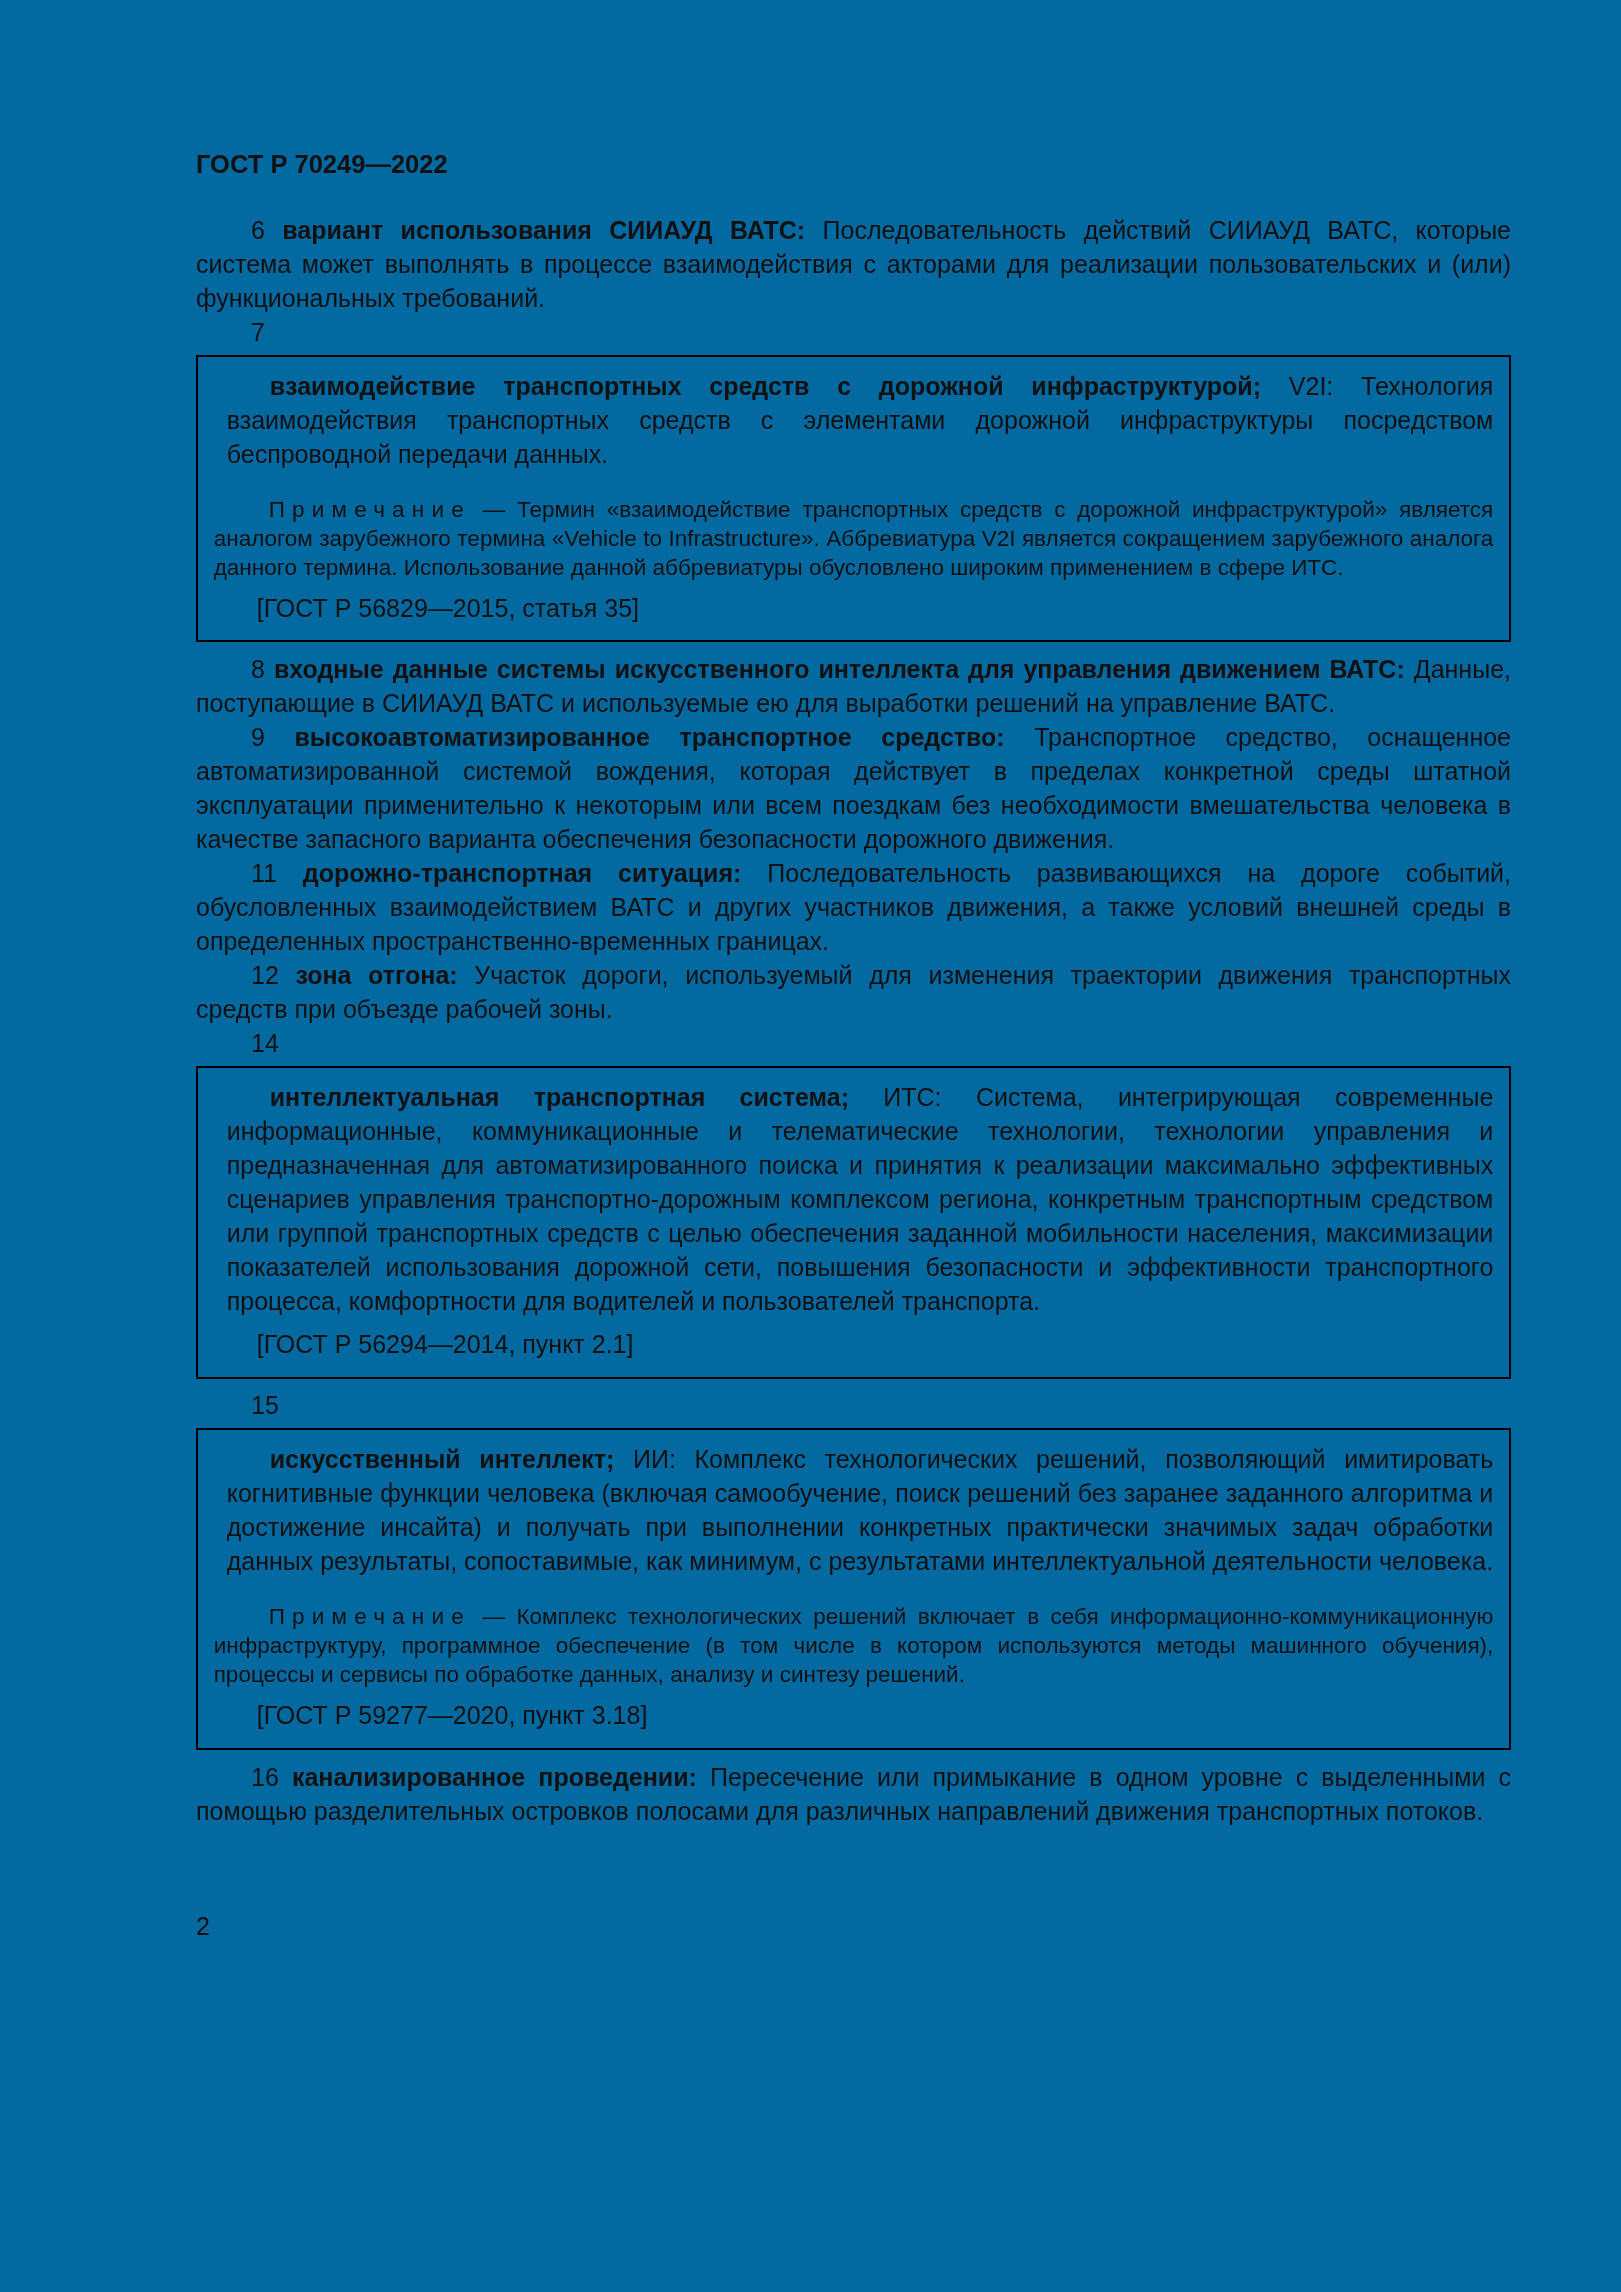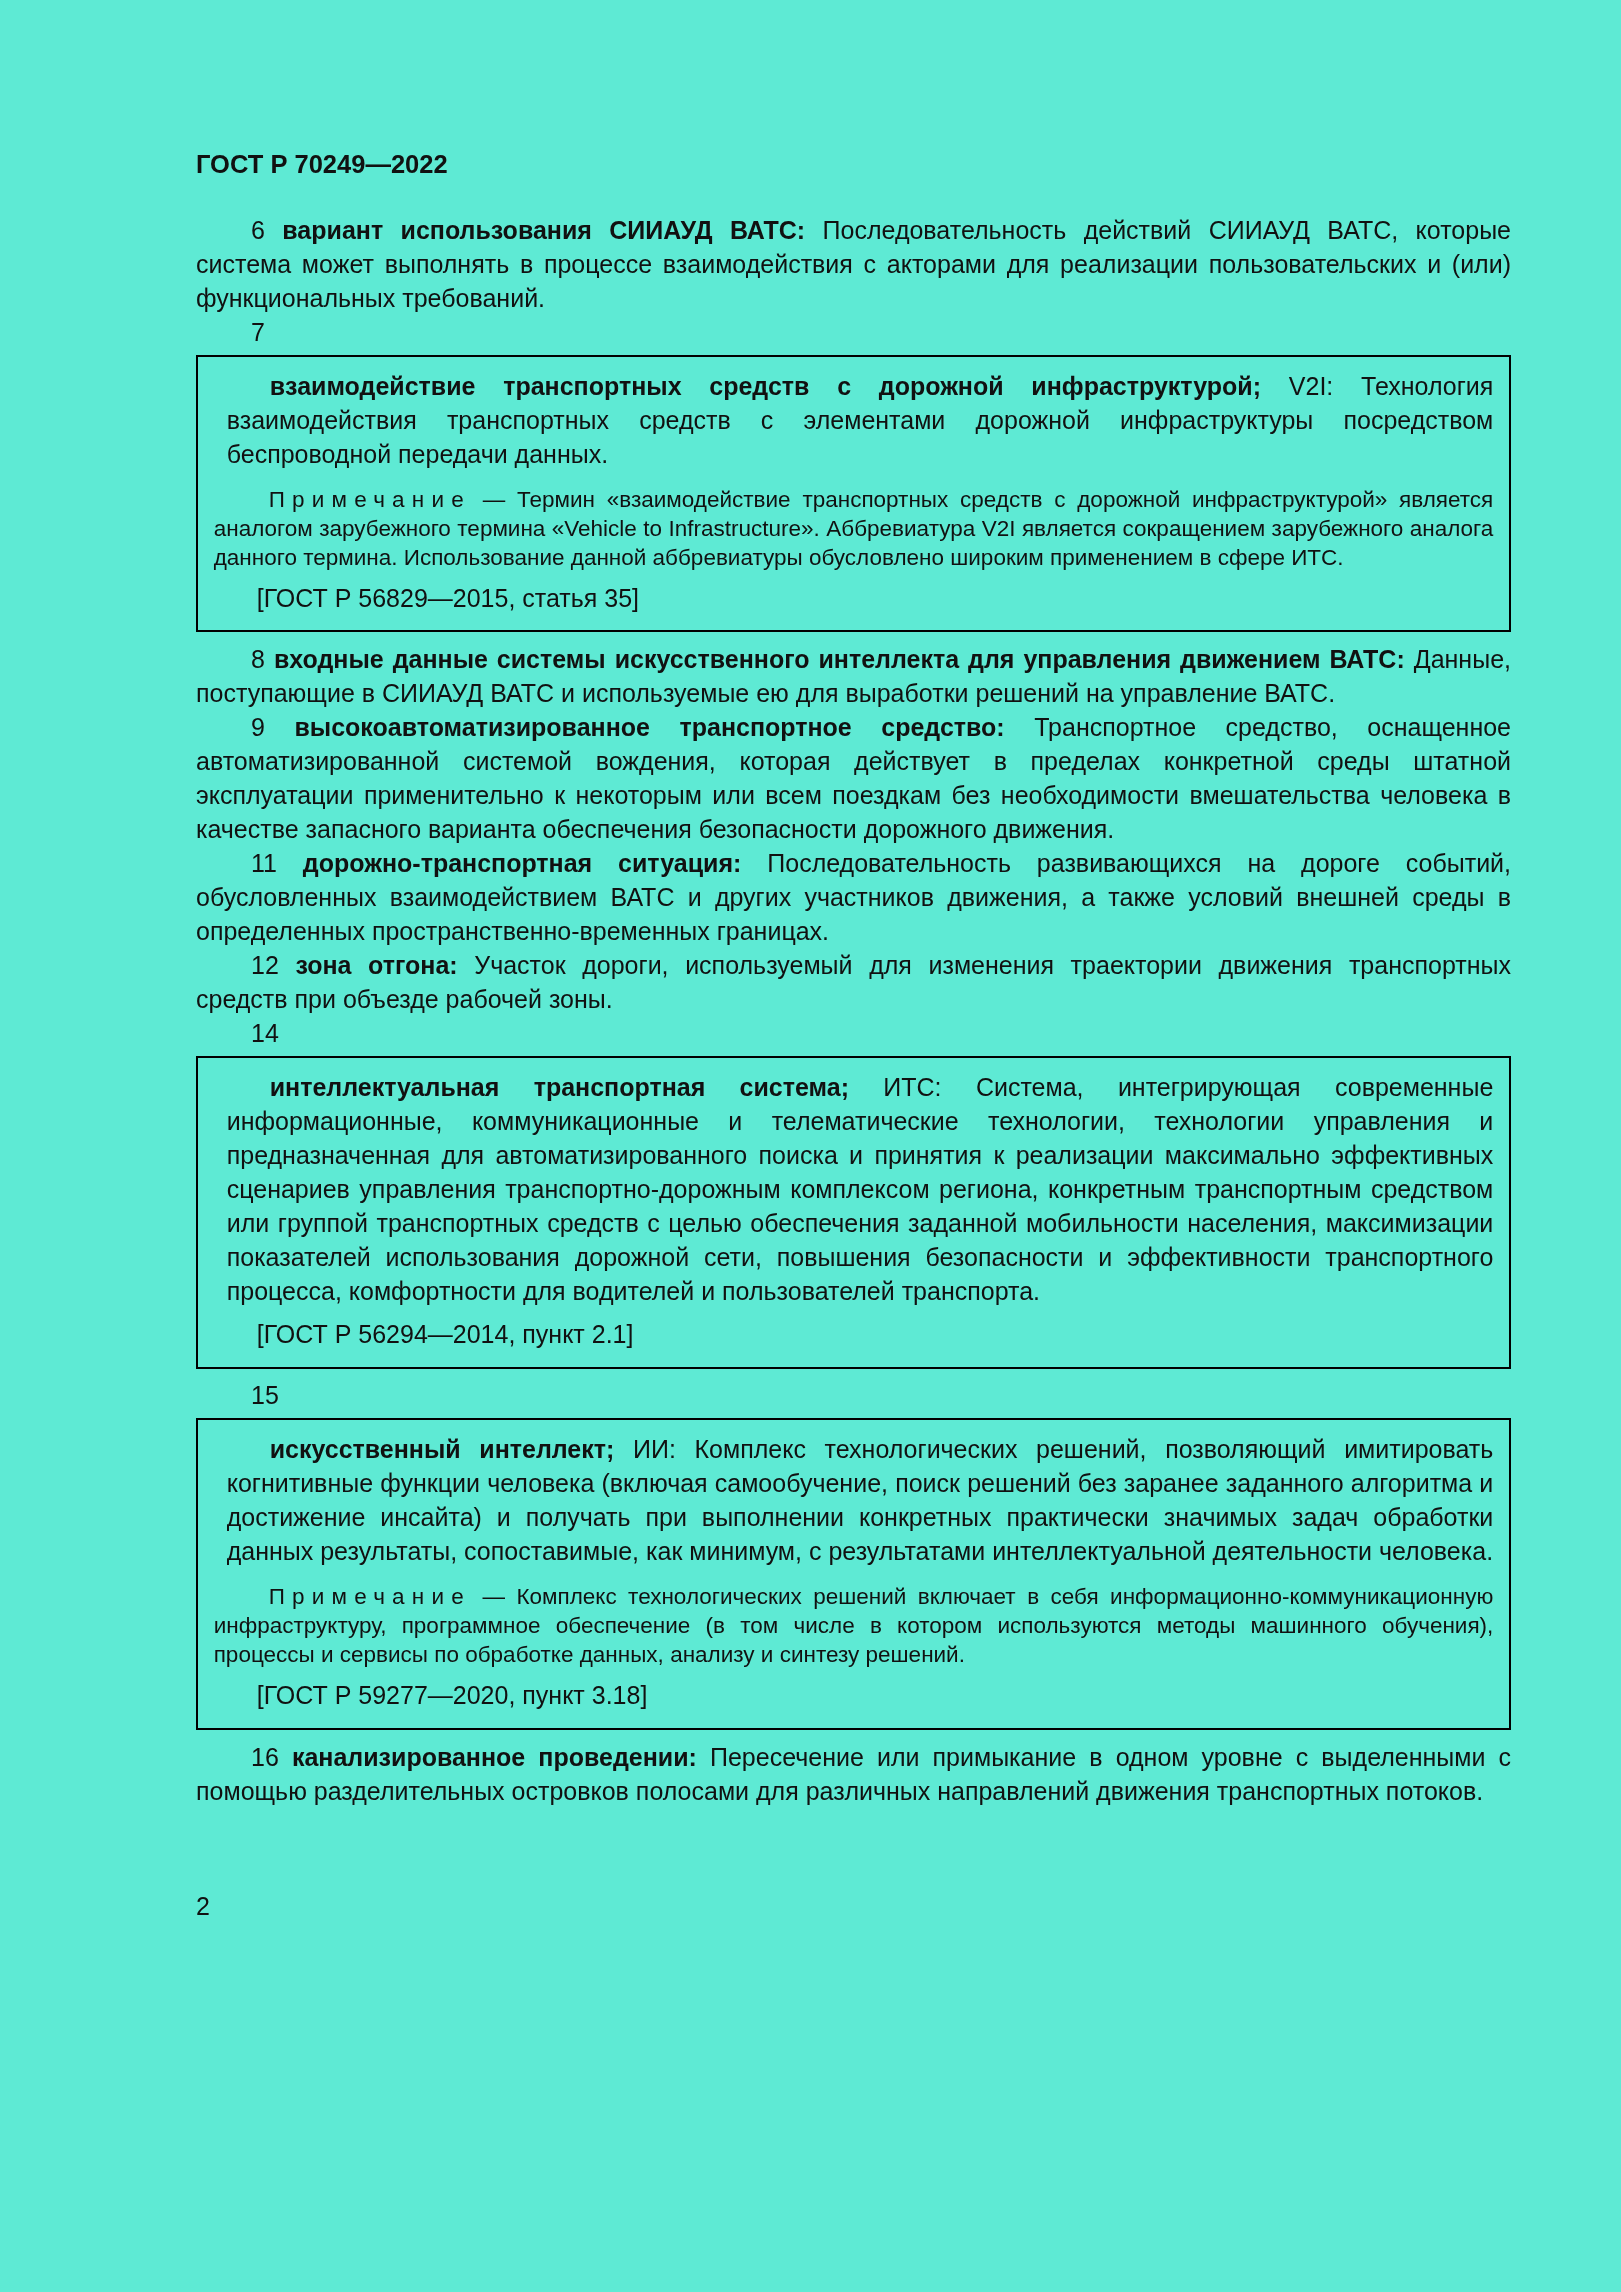--- a/index.html
+++ b/index.html
@@ -9,21 +9,21 @@
     height: 2293px;
     position: relative;
     font-family: "Liberation Sans", sans-serif;
     color: #111111;
     overflow: hidden;
   }
   .page {
     position: absolute;
     inset: 0;
     padding: 149px 110px 0 196px;
-    background: #5eead4;
+    background: #0369a1;
   }
   .doc-header {
     font-weight: bold;
     font-size: 25.5px;
     line-height: 31px;
     margin-bottom: 33px;
   }
   .para {
     font-size: 25px;
     line-height: 34px;
@@ -35,21 +35,21 @@
     border: 2px solid #000000;
     margin: 5.9px 0 9.8px 0;
     padding: 11.8px 15.7px 15.7px 15.7px;
   }
   .termbox .para { text-indent: 43px; margin-left: 13px; }
   .note {
     font-size: 22.5px;
     line-height: 29px;
     text-align: justify;
     text-indent: 55px;
-    margin-top: 14px;
+    margin-top: 24px;
   }
   .note-label { letter-spacing: 0.32em; }
   .source {
     font-size: 25px;
     line-height: 34px;
     text-indent: 43px;
     margin-top: 9px;
     text-align: left;
   }
   .source.gap { }

